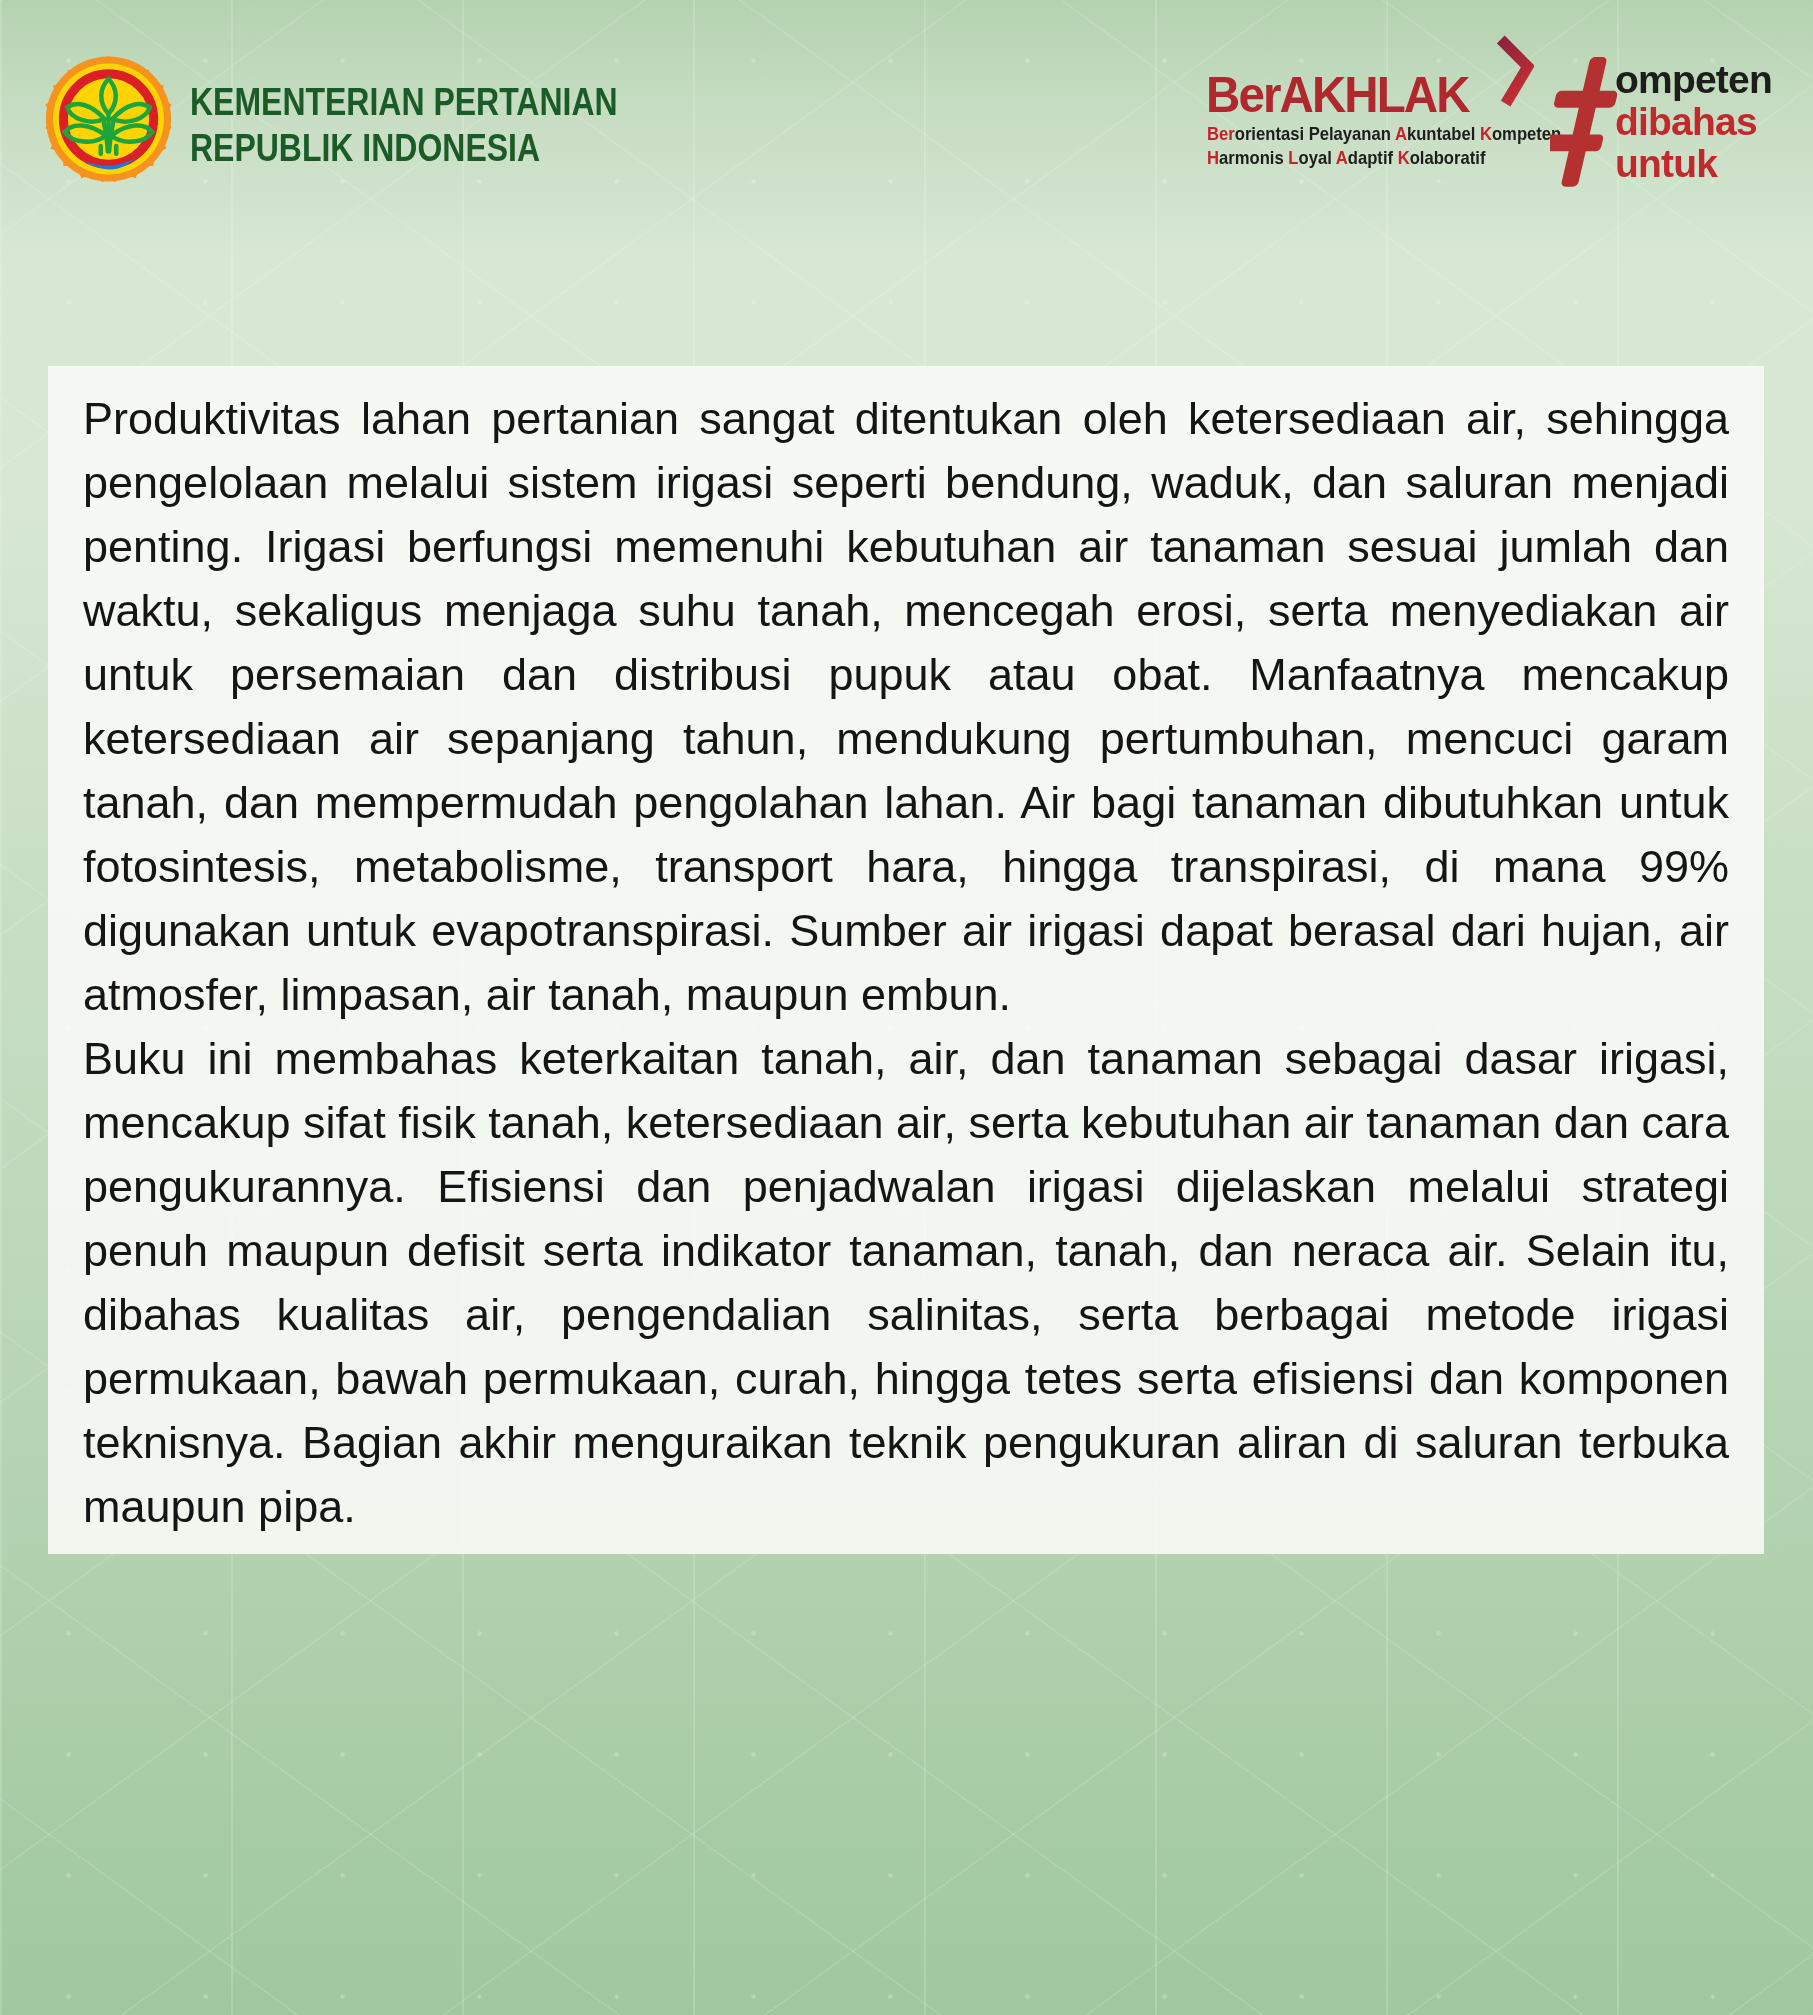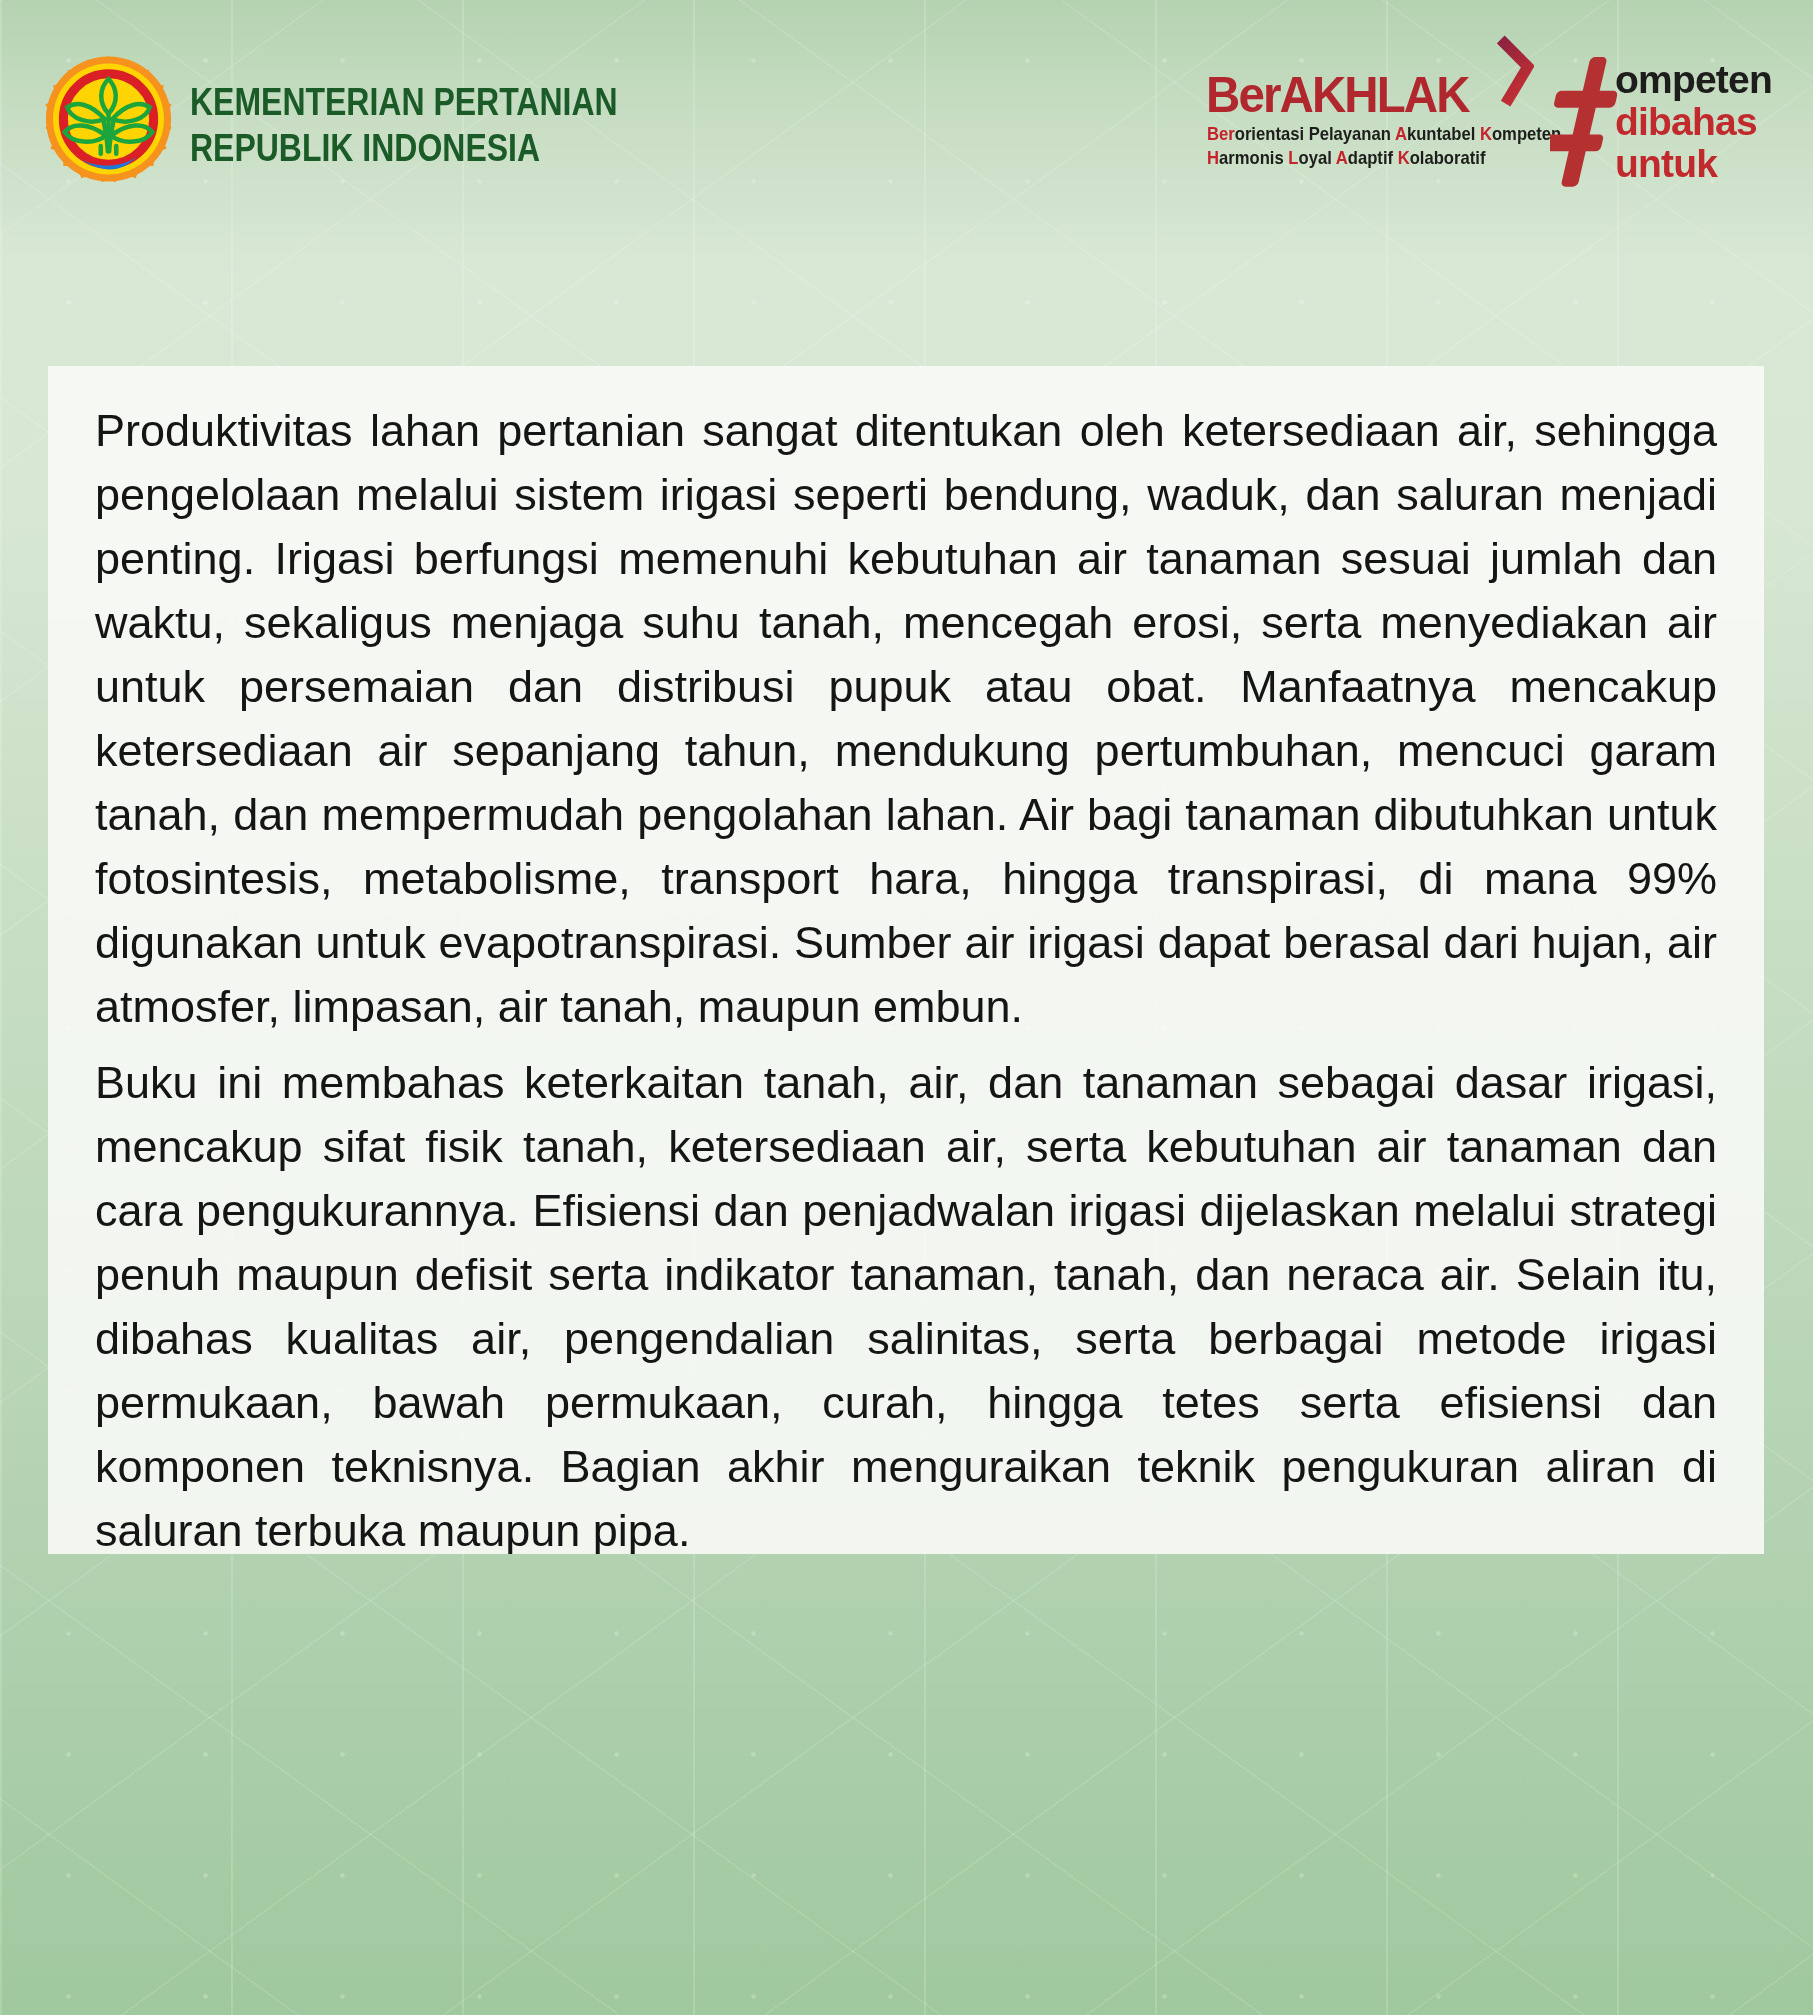--- a/index.html
+++ b/index.html
@@ -56,21 +56,21 @@
   }
   
   .panel{
     left:48px;top:366px;width:1716px;height:1188px;
     background:rgba(248,250,246,0.90);
     box-sizing:border-box;
     padding:21px 35px;
     overflow:hidden;
   }
   .panel p{
-    margin:12px;
+    margin:0;
     font-size:45px;line-height:64px;color:#151515;
     text-align:justify;
   }
 </style>
 </head>
 <body>
 
 <div id="page">
 
   <svg width="0" height="0" style="position:absolute" aria-hidden="true">

